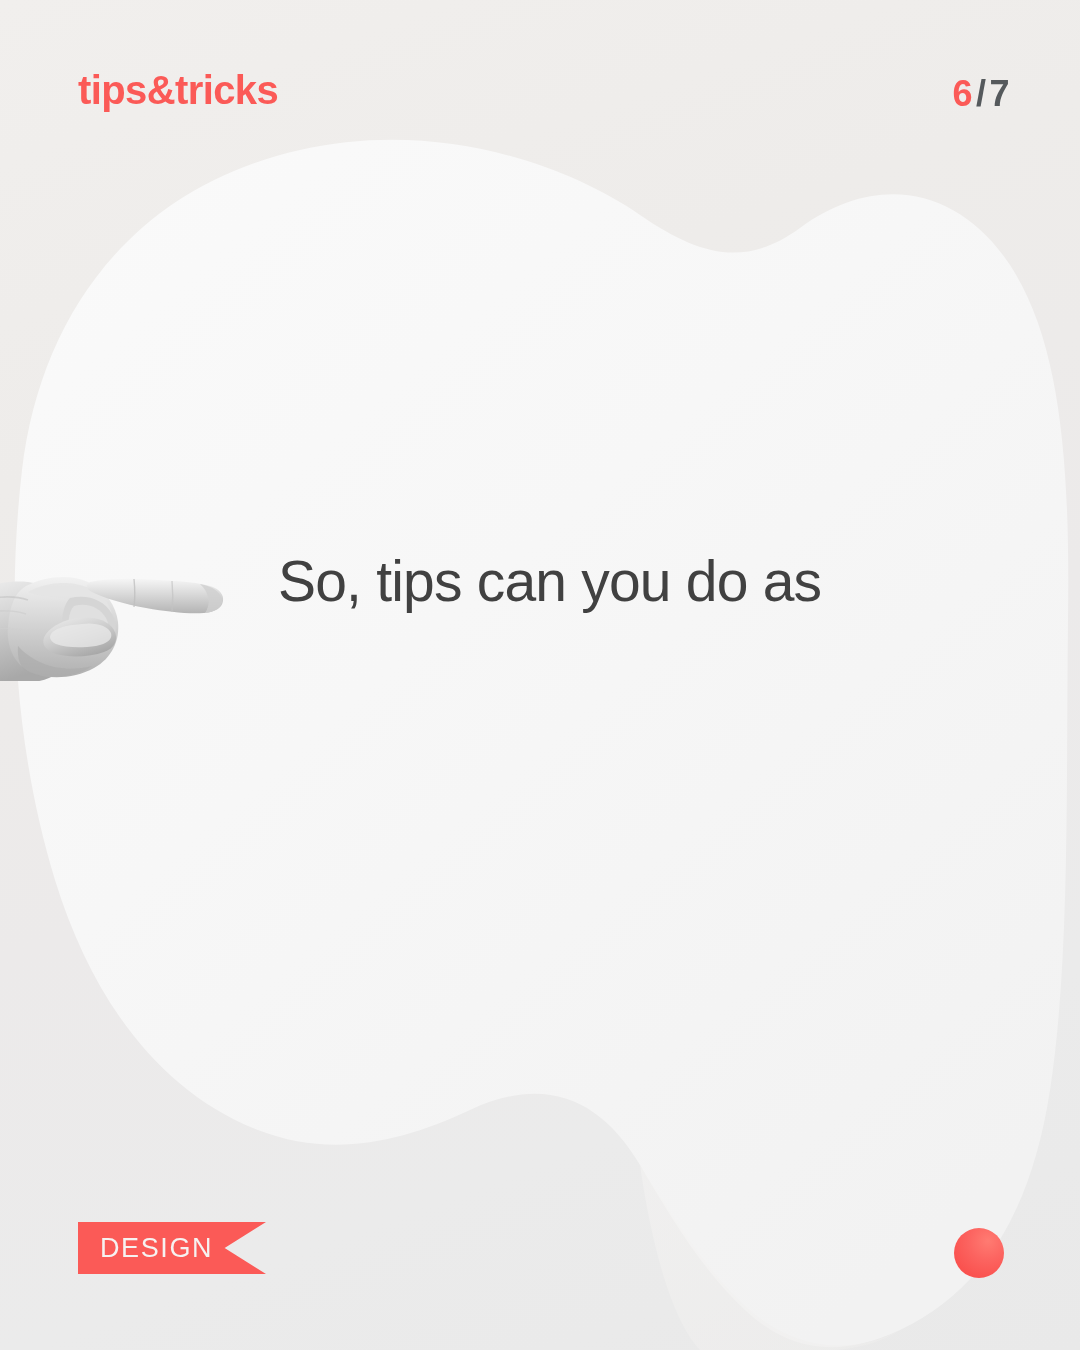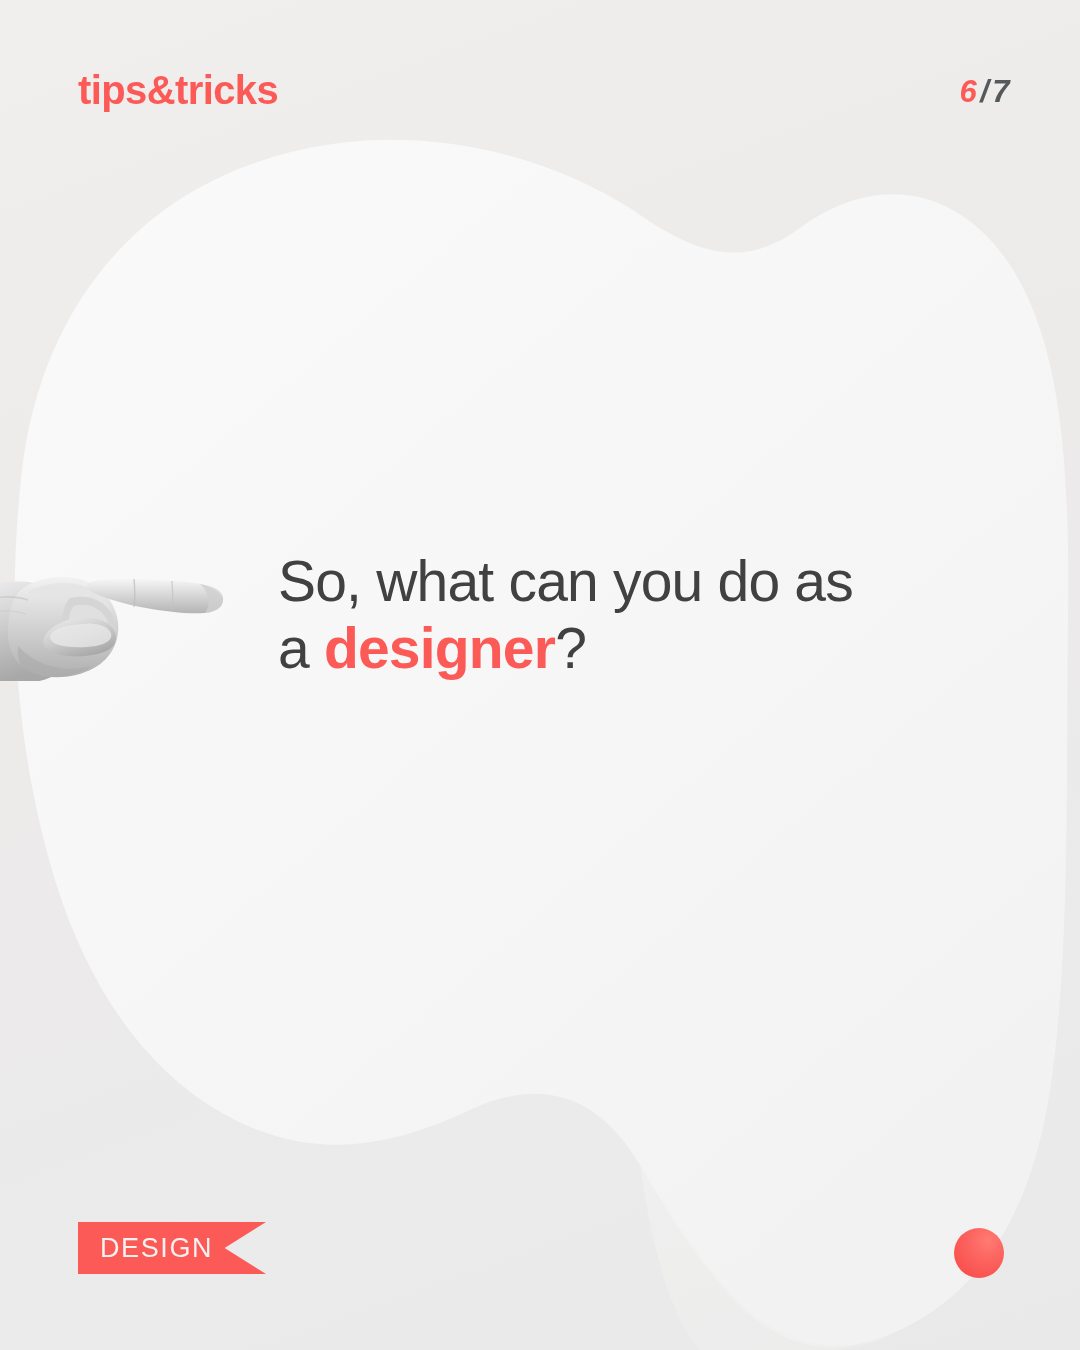--- a/index.html
+++ b/index.html
@@ -54,26 +54,25 @@
     letter-spacing: -0.6px;
     color: #fb5a57;
     line-height: 1;
     white-space: nowrap;
   }
 
   .counter {
     position: absolute;
     right: 78px;
     top: 76px;
-    font-size: 31px;
+    font-size: 36px;
     font-weight: 700;
     line-height: 1;
     white-space: nowrap;
     letter-spacing: 0.5px;
-    font-style: italic;
   }
   .counter .cur { color: #fb5a57; }
   .counter .sep { color: #55595c; padding: 0 3px; }
   .counter .tot { color: #55595c; }
 
   
   .hand-wrap {
     position: absolute;
     left: -18px;
     top: 536px;
@@ -258,22 +257,21 @@
       <path d="M 36 110 C 52 128, 80 138, 110 130 C 94 142, 64 144, 46 136
                C 38 132, 35 122, 36 110 Z" fill="#a9a9a9" opacity="0.55"></path>
 
       <path d="M 2 64 C 18 60, 34 60, 46 64" stroke="#c6c6c6" stroke-width="1.6" fill="none" opacity="0.7"></path>
       <path d="M 0 78 C 16 74, 32 74, 44 78" stroke="#cbcbcb" stroke-width="1.4" fill="none" opacity="0.6"></path>
       <path d="M 2 94 C 18 92, 32 92, 42 94" stroke="#cfcfcf" stroke-width="1.2" fill="none" opacity="0.5"></path>
     </svg>
   </div>
 
   <div class="headline">
-    <span class="l1">So, what can you do as</span>
-    <span class="l2"><span>a </span><span class="accent">designer</span><span>?</span></span>
+    <span class="l1">So, tips can you do as</span>
   </div>
 
   <div class="ribbon">
     <span class="ribbon-label">DESIGN</span>
   </div>
 
   <div class="dot"></div>
 
 </div>
 

